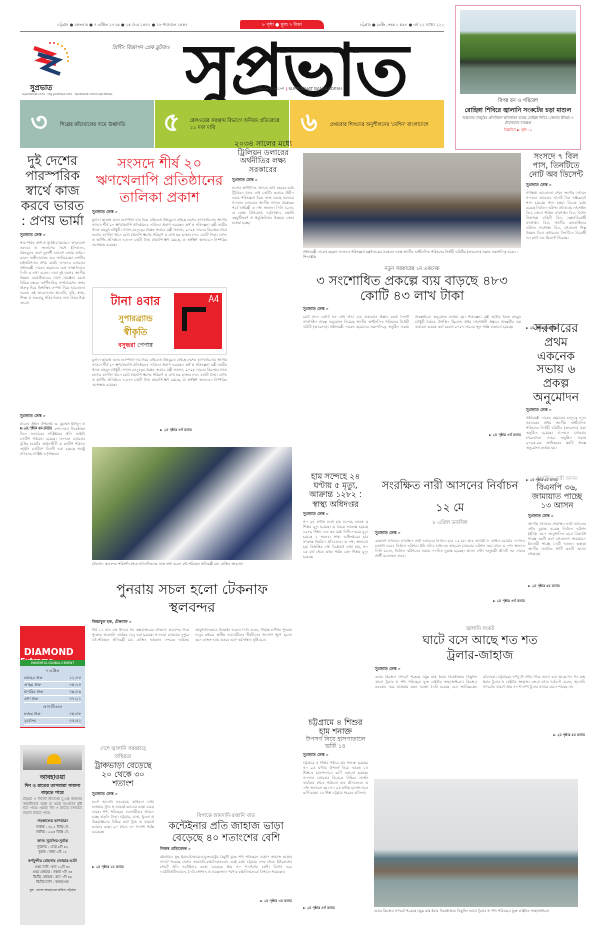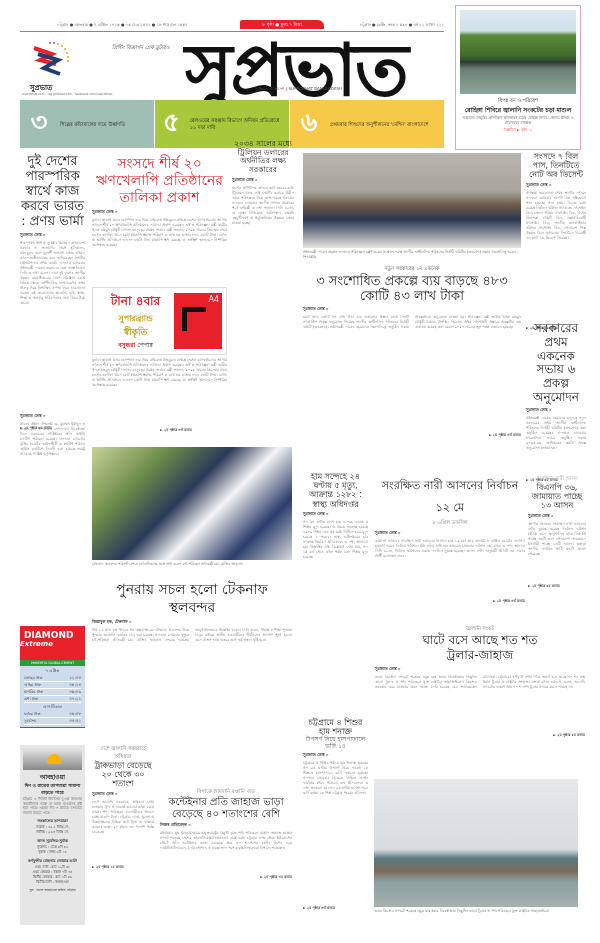--- a/index.html
+++ b/index.html
@@ -101,21 +101,21 @@
   <div class="body" style="height:185px;margin-top:2px">পারস্পরিক স্বার্থ ও সুবিধার ভিত্তিতে বাংলাদেশ সরকার ও জনগণের সাথে ইতিবাচক, গঠনমূলক এবং দূরদর্শী আচরণ বজায় রাখতে ভারত অঙ্গীকারাবদ্ধ বলে জানিয়েছেন দেশটির হাইকমিশনার প্রণয় ভার্মা। গতকাল সোমবার প্রধানমন্ত্রী তারেক রহমানের সঙ্গে সাক্ষাৎকালে তিনি এ কথা বলেন। তারা দুই দেশের জাতীয় উন্নয়ন অগ্রাধিকারের সাথে সামঞ্জস্য রেখে বিভিন্ন ক্ষেত্রে অংশীদারিত্ব সম্প্রসারণের ওপর গুরুত্ব দিয়ে দ্বিপাক্ষিক সম্পর্ক নিয়ে আলোচনা করেন। এই আলোচনায় জ্বালানি, কৃষি, স্বাস্থ্য, শিক্ষা ও জলবায়ু পরিবর্তনসহ নানা বিষয় উঠে আসে।</div>
   <div class="cont">► ২য় পৃষ্ঠার ৫ম কলাম</div>
 </div>
 
 <div class="abs" style="left:20px;top:410px;width:65px">
   <div class="byline" style="margin-top:3px">সুপ্রভাত ডেস্ক »</div>
   <div class="body" style="height:160px;margin-top:2px">সাবেক প্রধান উপদেষ্টা ড. মুহাম্মদ ইউনূস ও সাবেক সব উপদেষ্টার দেশত্যাগে নিষেধাজ্ঞা দিতে সরকারের সংশ্লিষ্টদের প্রতি আইনি নোটিশ পাঠানো হয়েছে। গতকাল সোমবার সুপ্রিম কোর্টের আইনজীবী এ নোটিশ পাঠান। আইনি নোটিশে বিবাদী করা হয়েছে স্বরাষ্ট্র সচিবসহ সংশ্লিষ্ট কর্তৃপক্ষকে।</div>
 </div>
 
 <div class="abs" style="left:20px;top:626px;width:65px;height:34px;background:#e8202a">
-  <div style="color:#fff;font-weight:bold;font-size:9px;padding:4px 4px 0">DIAMOND</div>
+  <div style="color:#fff;font-weight:bold;font-size:9px;padding:21px 4px 0">DIAMOND</div>
   <div style="color:#fff;font-style:italic;font-weight:bold;font-size:7px;text-align:left;padding-right:4px">Extreme</div>
 </div>
 <div class="abs" style="left:20px;top:660px;width:65px;height:6px;background:#2e9b3b;color:#fff;font-size:3px;text-align:center;line-height:6px">POWERFUL GLOBAL CEMENT</div>
 
 <div class="abs" style="left:20px;top:666px;width:65px;background:#cfdcec;padding:2px 4px;border-bottom:1px solid #e8202a">
   <div style="font-size:4px;text-align:center">৭ এপ্রিল</div>
   <div id="prayer-rows">
       <div style="display: flex; justify-content: space-between; font-size: 4px; line-height: 6px; border-bottom: 1px solid rgb(255, 255, 255);">
         <span>জোহর শুরু</span>
         <span>১২:০৩</span>
@@ -230,21 +230,21 @@
 </div>
 
 <div class="abs" style="left:92px;top:745px;width:62px">
   <div style="font-size:5px;color:#777;text-align:center">দেশে জ্বালানি সরবরাহে অস্থিরতা</div>
   <div class="hl" style="font-size:8px">ট্রাকভাড়া বেড়েছে ২০ থেকে ৩০ শতাংশ</div>
   <div class="byline" style="margin-top:2px">সুপ্রভাত ডেস্ক »</div>
   <div class="body" style="height:65px;margin-top:2px">দেশে জ্বালানি সরবরাহে অস্থিরতা দেখা দেওয়ায় ট্রাক ও কাভার্ড ভ্যানের ভাড়া বেড়ে গেছে। পণ্য পরিবহনে ব্যবসায়ীদের গুনতে হচ্ছে বাড়তি টাকা। চট্টগ্রাম, ঢাকা, খুলনা ও উত্তরাঞ্চলের বিভিন্ন রুটে ট্রাক ও কাভার্ড ভ্যানের ভাড়া ২০ থেকে ৩০ শতাংশ পর্যন্ত বেড়েছে।</div>
   <div class="cont">► ২য় পৃষ্ঠার ১ম কলাম</div>
 </div>
 
-<div class="abs" style="left:160px;top:788px;width:132px">
+<div class="abs" style="left:160px;top:812px;width:132px">
   <div style="font-size:5px;color:#777;text-align:center">বিপাকে আমদানি-রপ্তানি খাত</div>
   <div class="hl" style="font-size:10px;line-height:12px">কন্টেইনার প্রতি জাহাজ ভাড়া বেড়েছে ৪০ শতাংশের বেশি</div>
   <div class="byline" style="margin-top:2px">নিজস্ব প্রতিবেদক »</div>
   <div class="body" style="height:44px;margin-top:2px">মধ্যপ্রাচ্যে যুদ্ধ ইরান-ইসরায়েল-যুক্তরাষ্ট্রের ত্রিমুখী যুদ্ধে পণ্য পরিবহনে বাড়তি জাহাজ ভাড়ার সংকট পড়েছে দেশের আমদানি-রপ্তানিকারকরা। এরই মধ্যে চট্টগ্রাম বন্দর থেকে ইউরোপের পোর্টে প্রতি কন্টেইনার ভাড়া বেড়েছে প্রায় ৪০ শতাংশের বেশি। বিশেষ করে ফার্মাসিউটিক্যালস, তৈরি পোশাক ও চামড়াজাত পণ্যের রপ্তানিকারকরা বিপাকে পড়েছেন।</div>
   <div class="cont" style="text-align:right">► ২য় পৃষ্ঠার ৩য় কলাম</div>
 </div>
 
 <div class="abs" style="left:303px;top:472px;width:65px">
   <div class="hl" style="font-size:8px">হাম সন্দেহে ২৪ ঘণ্টায় ৫ মৃত্যু, আক্রান্ত ১২৮২ : স্বাস্থ্য অধিদপ্তর</div>
   <div class="byline" style="margin-top:2px">সুপ্রভাত ডেস্ক »</div>

